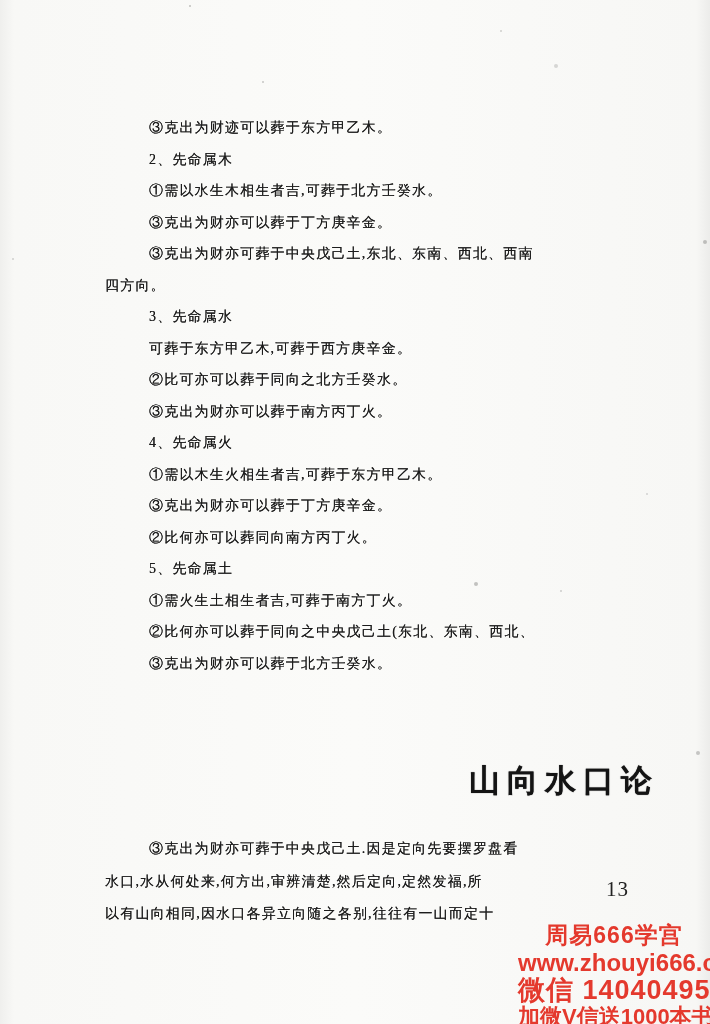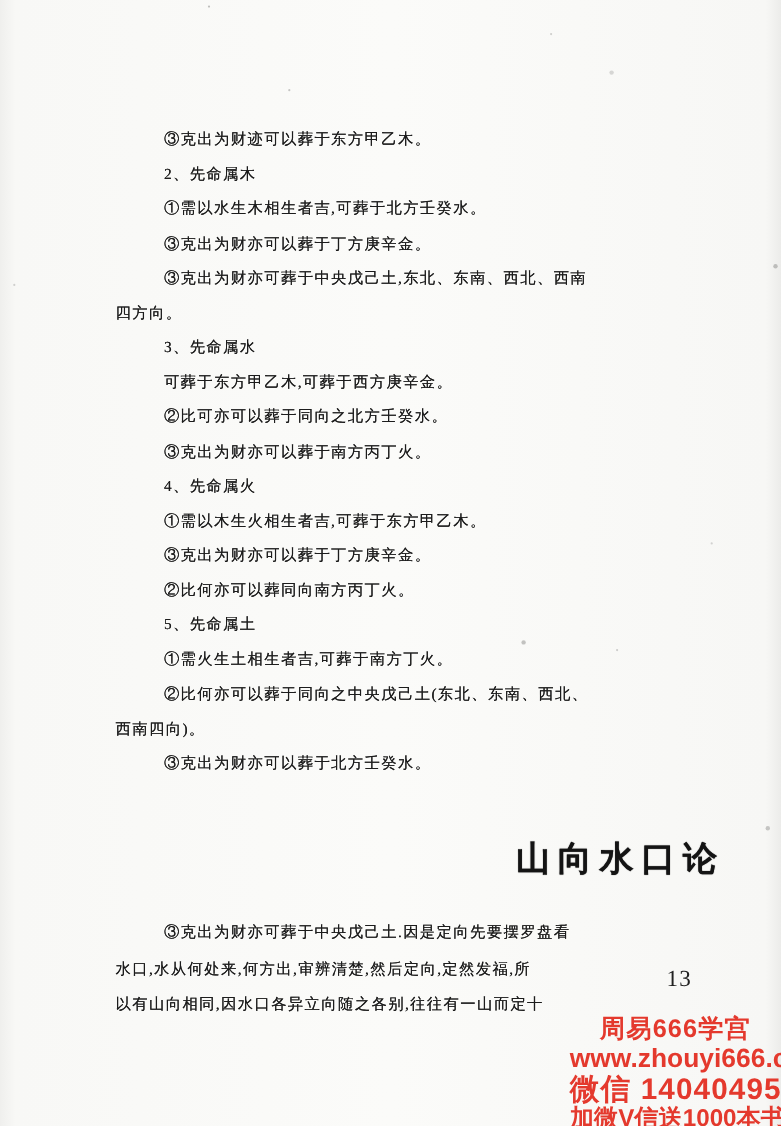--- a/index.html
+++ b/index.html
@@ -93,21 +93,20 @@
     <div class="line indent">可葬于东方甲乙木,可葬于西方庚辛金。</div>
     <div class="line indent">②比可亦可以葬于同向之北方壬癸水。</div>
     <div class="line indent">③克出为财亦可以葬于南方丙丁火。</div>
     <div class="line indent">4、先命属火</div>
     <div class="line indent">①需以木生火相生者吉,可葬于东方甲乙木。</div>
     <div class="line indent">③克出为财亦可以葬于丁方庚辛金。</div>
     <div class="line indent">②比何亦可以葬同向南方丙丁火。</div>
     <div class="line indent">5、先命属土</div>
     <div class="line indent">①需火生土相生者吉,可葬于南方丁火。</div>
     <div class="line indent">②比何亦可以葬于同向之中央戊己土(东北、东南、西北、</div>
-    <div class="line">西南四向)。</div>
     <div class="line indent">③克出为财亦可以葬于北方壬癸水。</div>
   </div>
 
   <div class="section-title">山向水口论</div>
 
   <div class="bottom-paragraph">
     <div class="line indent">③克出为财亦可葬于中央戊己土.因是定向先要摆罗盘看</div>
     <div class="line">水口,水从何处来,何方出,审辨清楚,然后定向,定然发福,所</div>
     <div class="line">以有山向相同,因水口各异立向随之各别,往往有一山而定十</div>
   </div>

